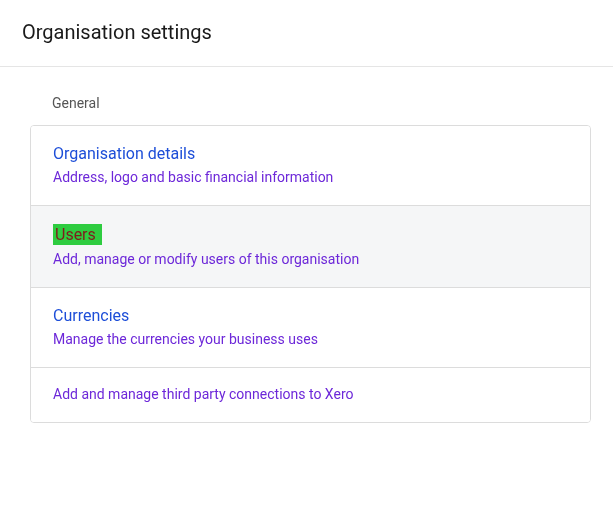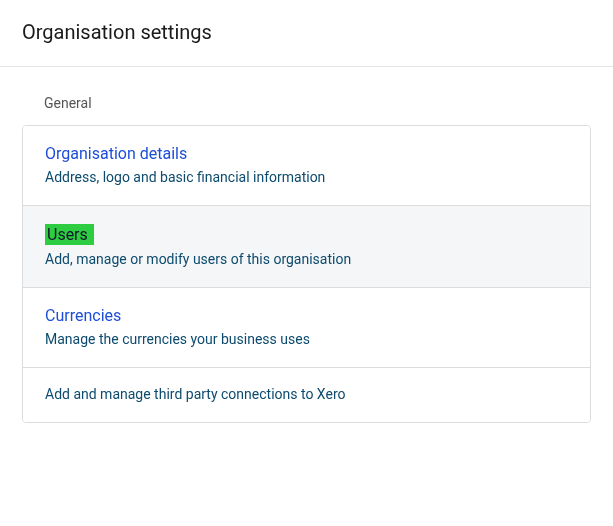--- a/index.html
+++ b/index.html
@@ -18,20 +18,21 @@
       padding: 20px 22px 22px 22px;
       border-bottom: 1px solid #e5e5e5;
     }
     .page-title {
       font-size: 20px;
       font-weight: 400;
       color: #1a1a1a;
     }
     .content {
       padding: 28px 22px 20px 22px;
+      margin-left: 8px;
     }
     .section-label {
       font-size: 14px;
       color: #555;
       margin-left: 22px;
       margin-bottom: 14px;
     }
     .card {
       border: 1px solid #dcdcdc;
       border-radius: 4px;
@@ -50,26 +51,26 @@
       background: #f5f6f7;
     }
     .item-title {
       font-size: 16px;
       color: #1d4ed8;
       margin-bottom: 6px;
       display: inline-block;
     }
     .item-title.highlight-box {
       background: #2ecc40;
-      color: #0f172a;
+      color: #7f1d1d;
       padding: 1px 6px 1px 2px;
     }
     .item-desc {
       font-size: 14px;
-      color: #0c4a6e;
+      color: #6d28d9;
     }
   </style>
 </head>
 <body>
 
 <div class="page-header">
   <h1 class="page-title">Organisation settings</h1>
 </div>
 
 <div class="content">

